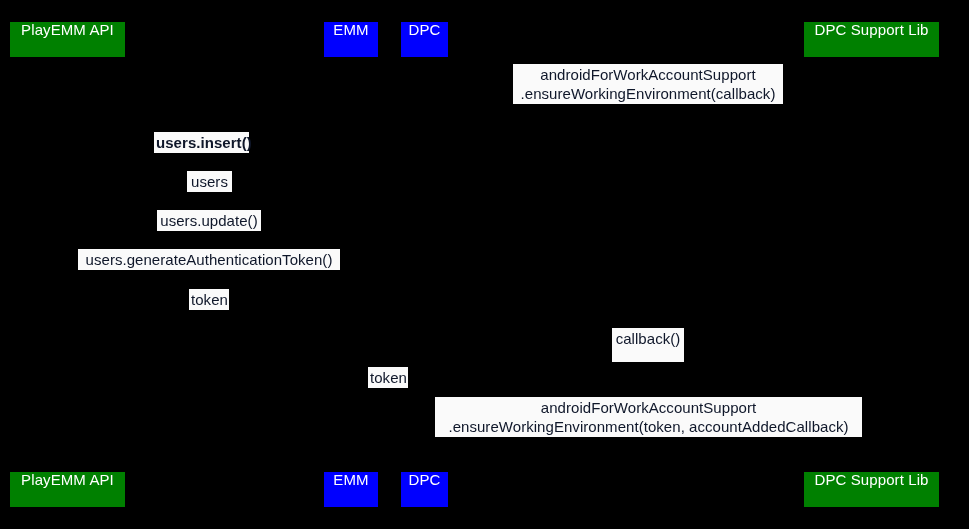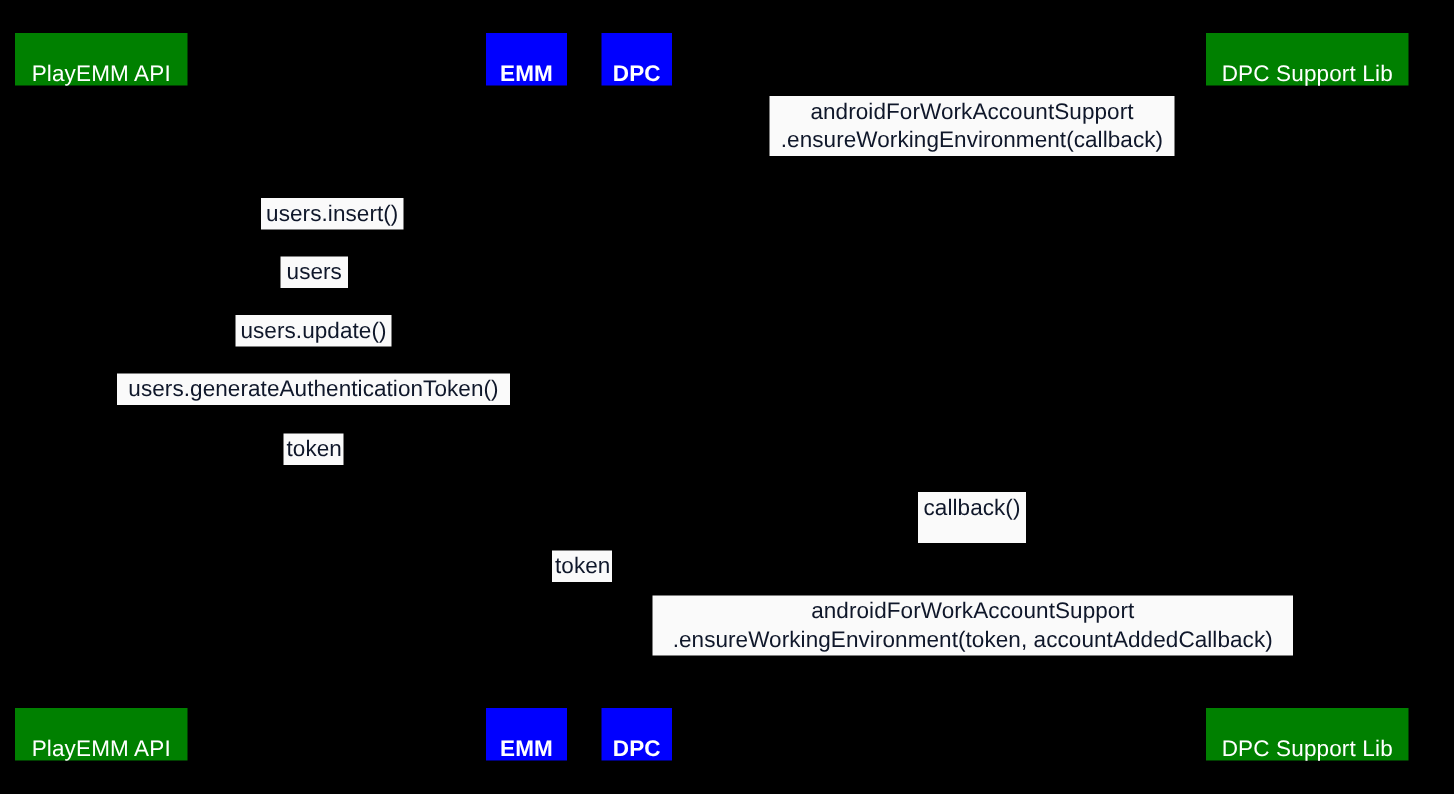--- a/index.html
+++ b/index.html
@@ -11,31 +11,31 @@
     position: relative;
     width: 969px;
     height: 529px;
     background: #000000;
     overflow: hidden;
     font-family: "Liberation Sans", sans-serif;
   }
   .participant {
     position: absolute;
     display: flex;
-    align-items: flex-end;
+    align-items: flex-start;
     justify-content: center;
     color: #ffffff;
     font-size: 15px;
     line-height: 1;
     white-space: nowrap;
     box-sizing: border-box;
     letter-spacing: 0.1px;
   }
   .participant.green { background: #008000; }
-  .participant.blue  { background: #0000ff; font-weight: bold; }
+  .participant.blue  { background: #0000ff; }
 
   .msg-label {
     position: absolute;
     background: #fafafa;
     color: #0f172a;
     font-size: 15px;
     line-height: 19px;
     white-space: pre;
     text-align: center;
     box-sizing: border-box;
@@ -69,21 +69,21 @@
     <div class="participant blue" style="left: 324px; top: 472px; width: 54px; height: 35px;">
       <span>EMM</span>
     </div>
     <div class="participant blue" style="left: 401px; top: 472px; width: 47px; height: 35px;">
       <span>DPC</span>
     </div>
     <div class="participant green" style="left: 804px; top: 472px; width: 135px; height: 35px;">
       <span>DPC Support Lib</span>
     </div>
     <div class="msg-label two-line" style="left: 513px; top: 64px; width: 270px; height: 40px;"><div>androidForWorkAccountSupport</div><div>.ensureWorkingEnvironment(callback)</div></div>
-    <div class="msg-label" style="left: 174px; top: 132px; width: 95px; height: 21px;"><div>users.insert()</div></div>
+    <div class="msg-label" style="left: 154px; top: 132px; width: 95px; height: 21px; font-weight: bold;"><div>users.insert()</div></div>
     <div class="msg-label" style="left: 187px; top: 171px; width: 45px; height: 21px;"><div>users</div></div>
     <div class="msg-label" style="left: 157px; top: 210px; width: 104px; height: 21px;"><div>users.update()</div></div>
     <div class="msg-label" style="left: 78px; top: 249px; width: 262px; height: 21px;"><div>users.generateAuthenticationToken()</div></div>
     <div class="msg-label" style="left: 189px; top: 289px; width: 40px; height: 21px;"><div>token</div></div>
     <div class="msg-label" style="left: 612px; top: 328px; width: 72px; height: 34px;"><div>callback()</div></div>
     <div class="msg-label" style="left: 368px; top: 367px; width: 40px; height: 21px;"><div>token</div></div>
     <div class="msg-label two-line" style="left: 435px; top: 397px; width: 427px; height: 40px;"><div>androidForWorkAccountSupport</div><div>.ensureWorkingEnvironment(token, accountAddedCallback)</div></div>
   </div>
 
 </body></html>

